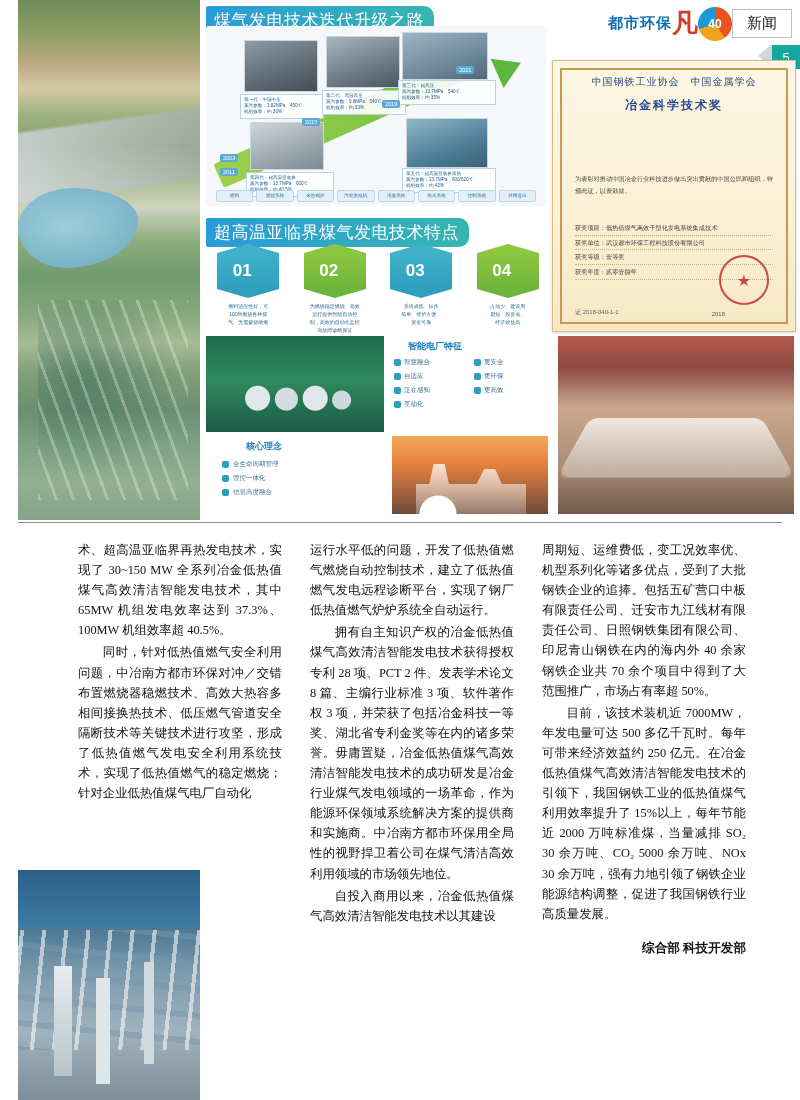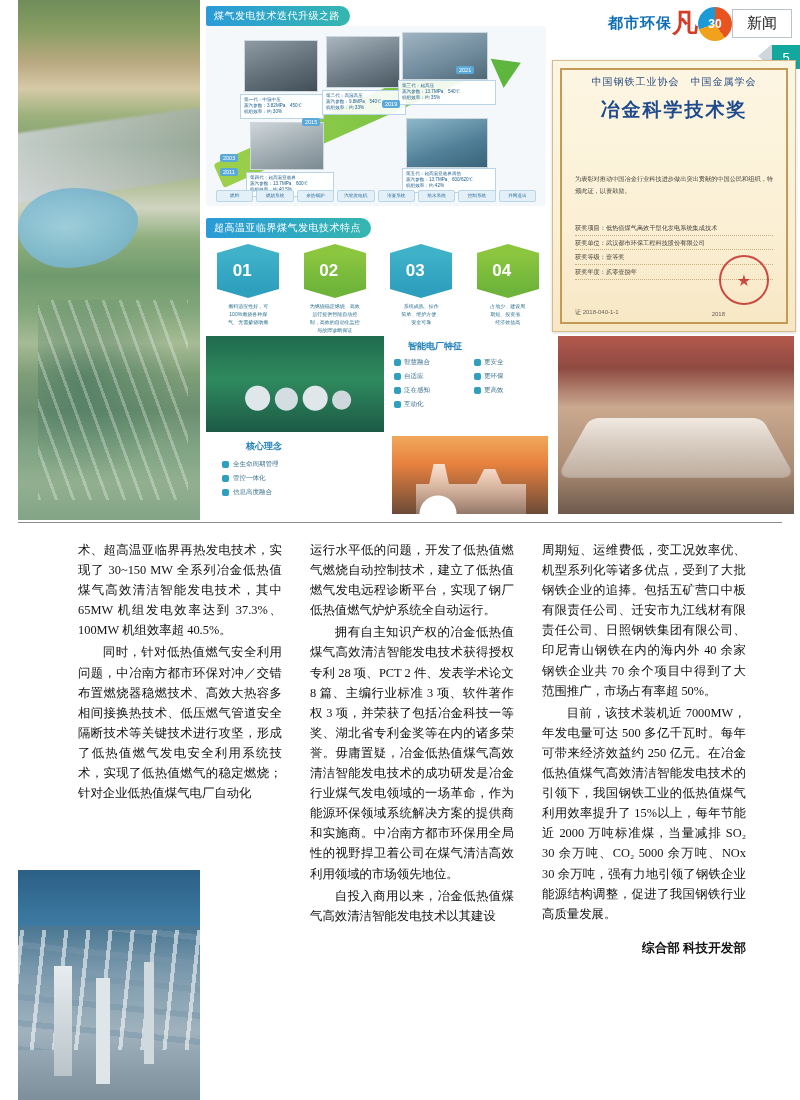--- a/index.html
+++ b/index.html
@@ -123,21 +123,21 @@
     border-bottom: 12px solid transparent;
     border-right: 14px solid #cfd6dc;
   }
 
   
   .sec-title {
     position: absolute;
     background: linear-gradient(90deg, #2a9bd8, #36b6b0);
     color: #fff;
     font-family: Liberation Mono, monospace;
-    font-size: 10px;
+    font-size: 17px;
     padding: 3px 10px 3px 8px;
     border-radius: 2px 10px 10px 2px;
     letter-spacing: .5px;
     white-space: nowrap;
   }
   #sec1-title { left: 6px; top: 6px; }
   #sec2-title { left: 6px; top: 218px; }
 
   .arrow-chart {
     position: absolute;
@@ -241,21 +241,21 @@
   .cert-org {
     position: absolute; left: 0; right: 0; top: 14px;
     text-align: center;
     font-family: Liberation Sans, sans-serif;
     font-size: 10px; color: #2b4c82; letter-spacing: 1px;
   }
   .cert-award {
     position: absolute; left: 0; right: 0; top: 36px;
     text-align: center;
     font-family: "Liberation Sans", sans-serif;
-    font-size: 19px; font-weight: bold;
+    font-size: 12px; font-weight: bold;
     color: #1f4b8e; letter-spacing: 2px;
   }
   .cert-big {
     position: absolute; left: 0; right: 0; top: 68px;
     text-align: center;
     font-family: "Liberation Serif", serif;
     font-size: 30px; font-weight: bold;
     color: #c0302b; letter-spacing: 10px;
   }
   .cert-body {
@@ -490,21 +490,21 @@
   <div class="top-band">
 
     <div class="aerial-left"></div>
     <div class="sea-patch"></div>
 
     <div class="info-area">
 
       <div class="brand-row">
         <span class="brand-cn">都市环保</span>
         <span class="brand-mark">凡</span>
-        <span class="logo20">30</span>
+        <span class="logo20">40</span>
         <span class="news-tab">新闻</span>
       </div>
       <div class="tab-tail"></div>
       <div class="page-num">5</div>
 
       <div class="sec-title" id="sec1-title">煤气发电技术迭代升级之路</div>
 
       <div class="arrow-chart">
         <div class="arrow-band">
           <div class="arrow-head"></div>

